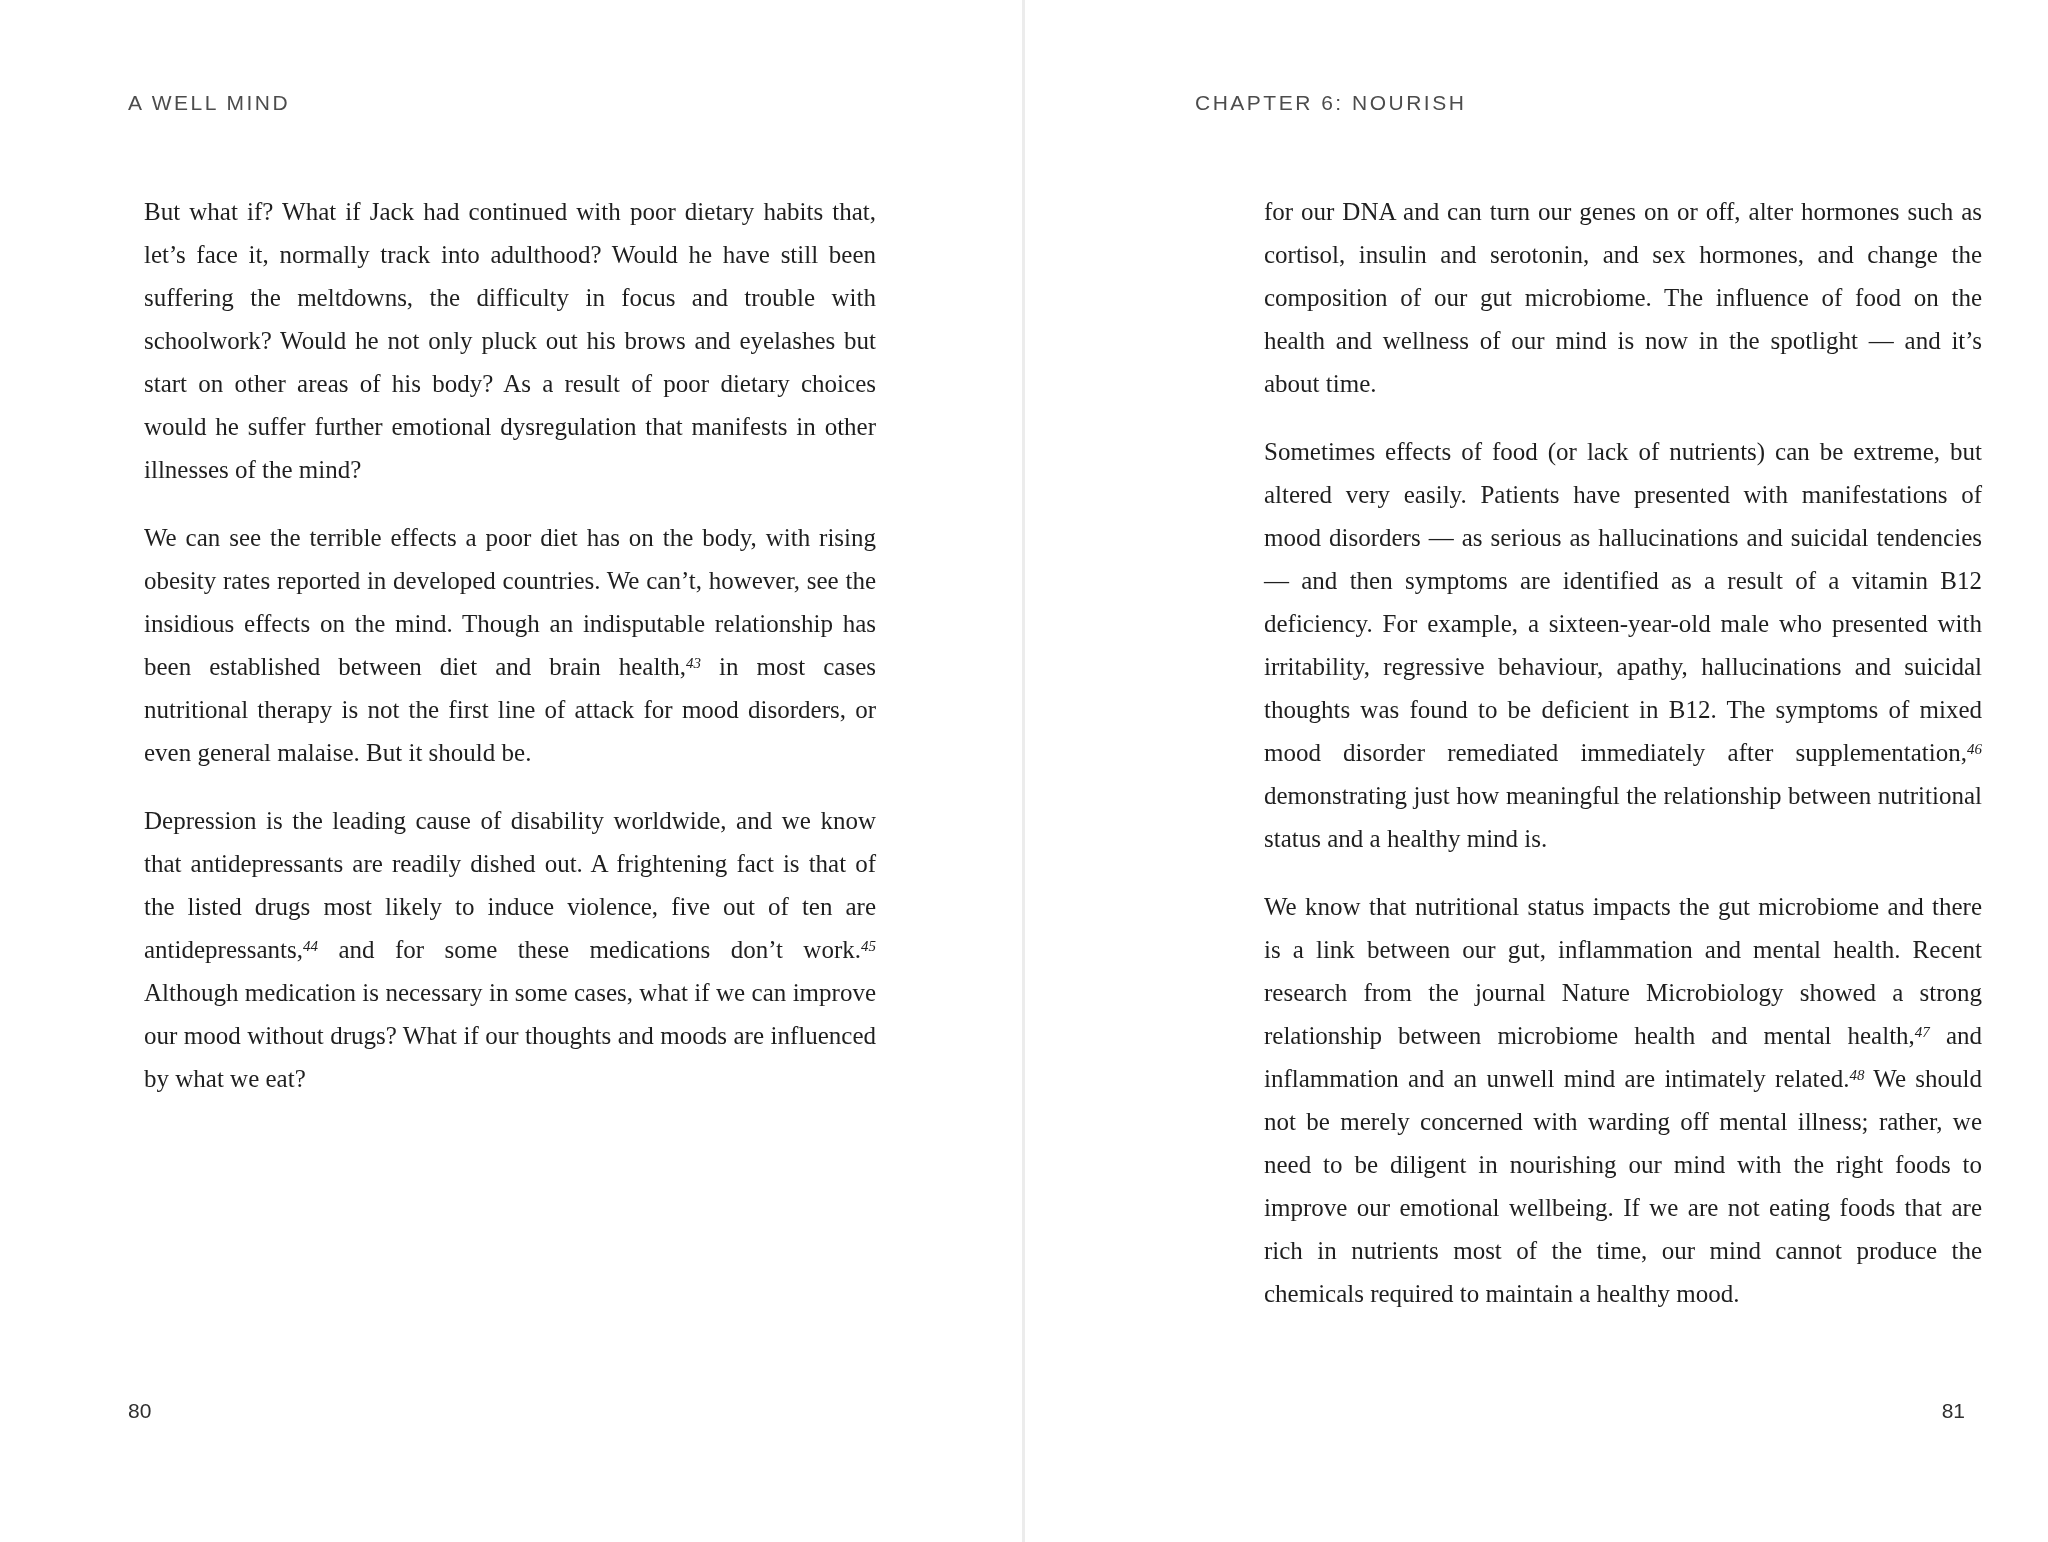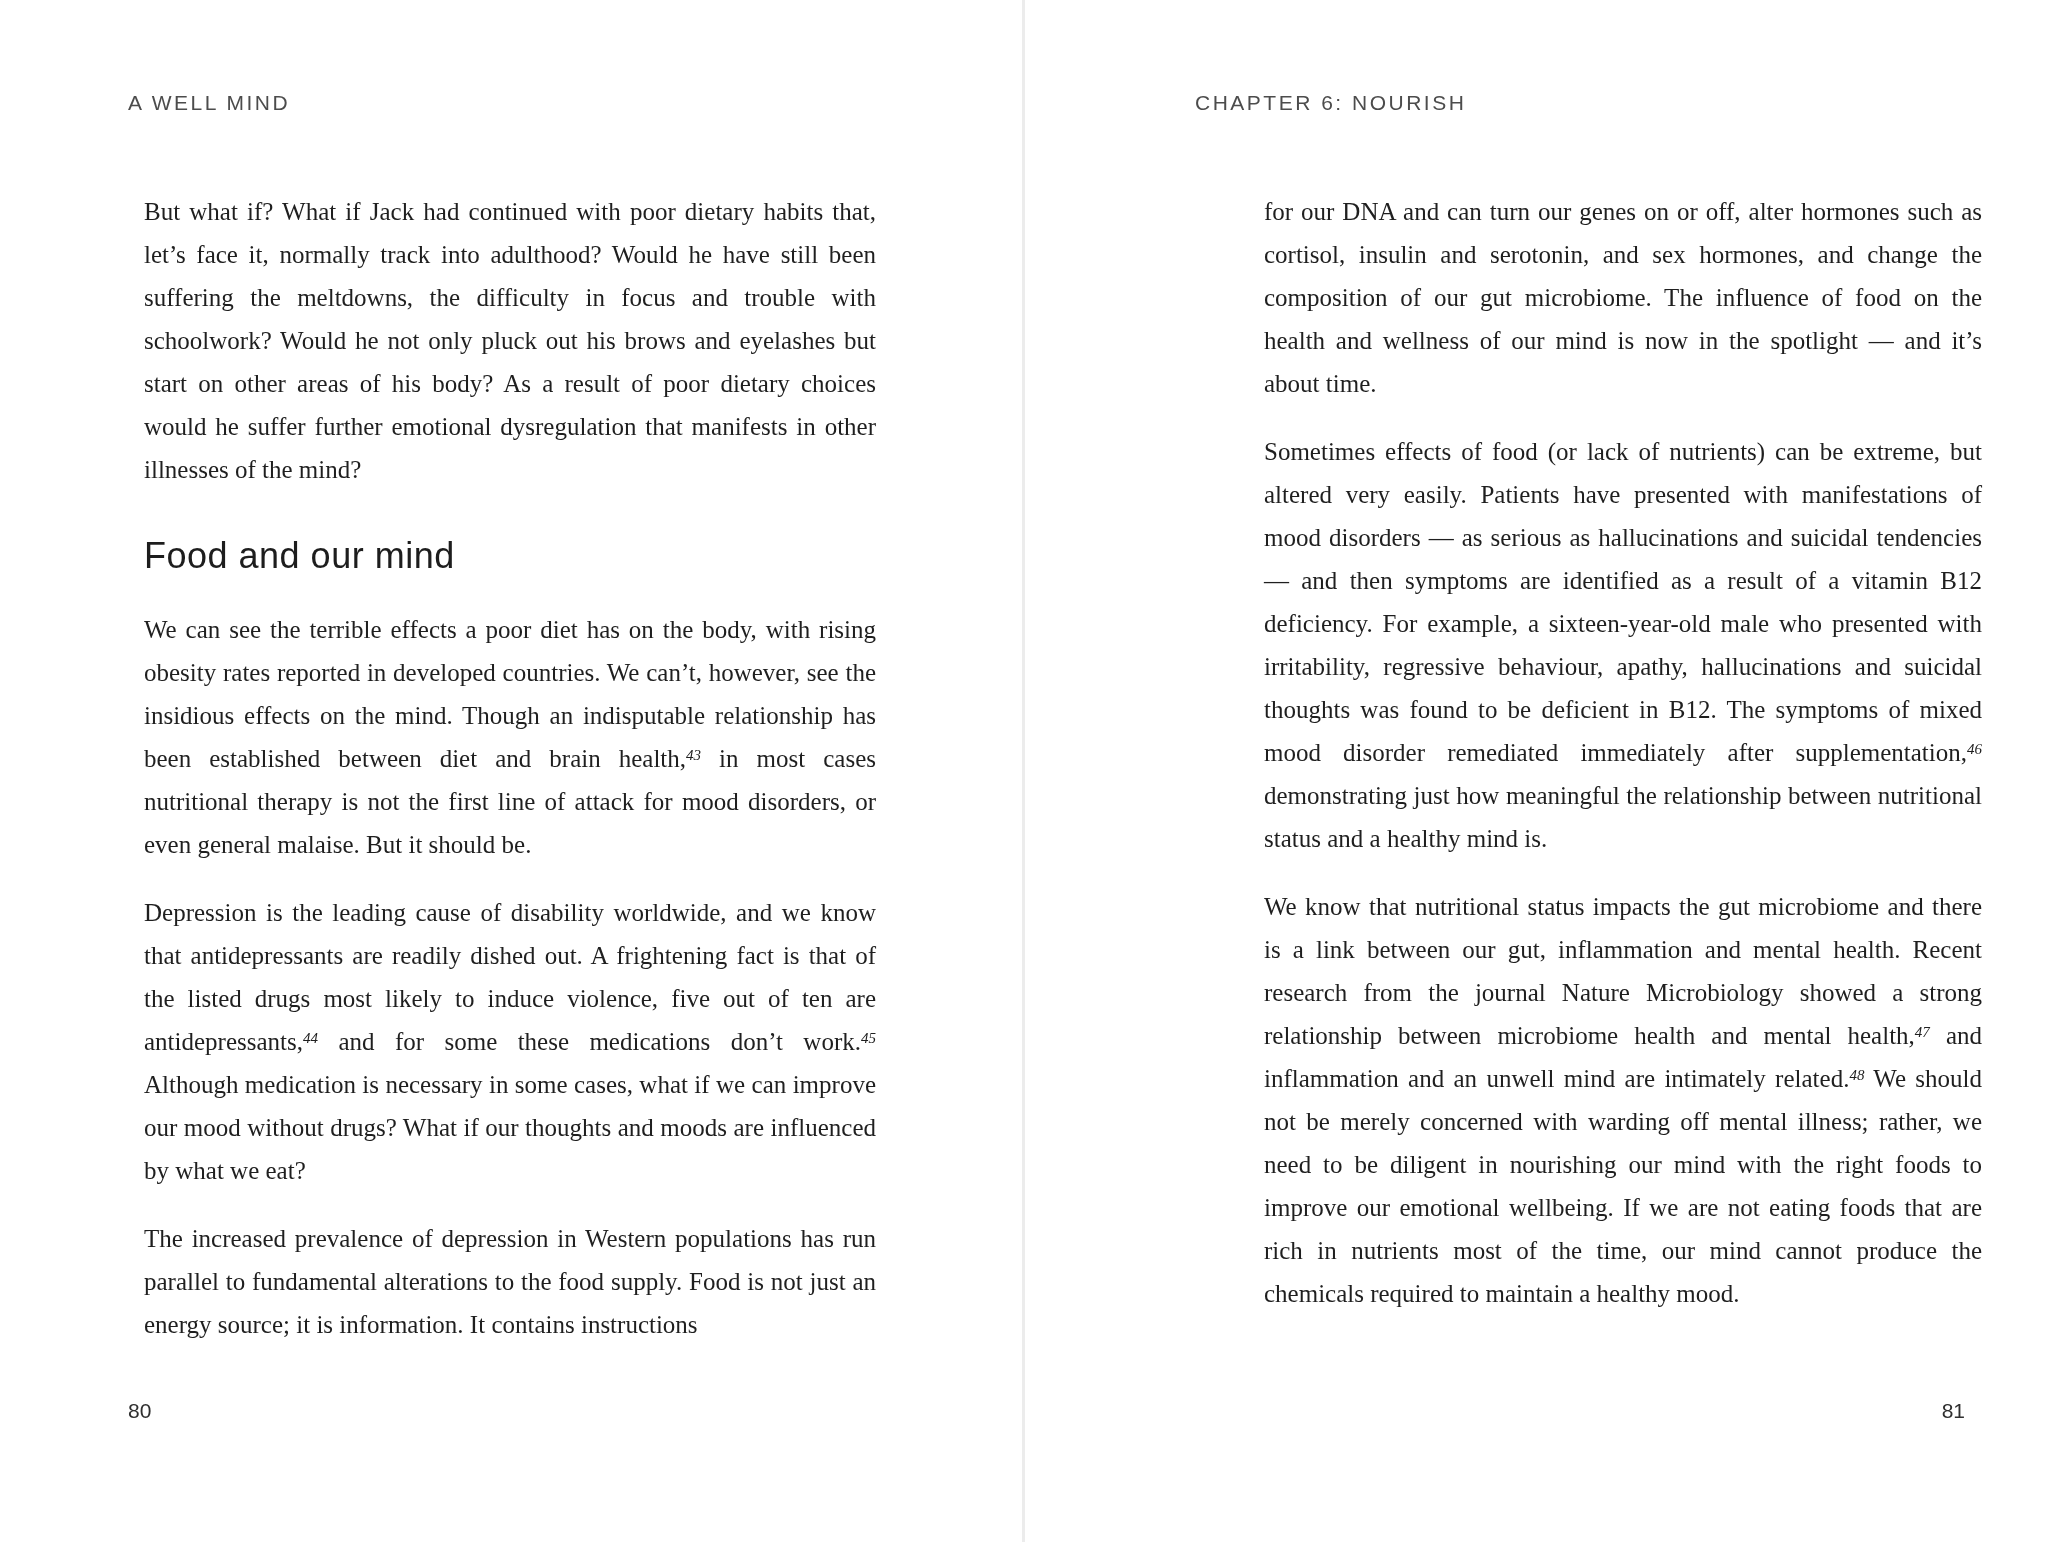--- a/index.html
+++ b/index.html
@@ -79,24 +79,22 @@
 <body>
 
 <div class="gutter-line"></div>
 
 <div class="running-head left">A WELL MIND</div>
 
 <div class="running-head right">CHAPTER 6: NOURISH</div>
 
 <div class="page-body left">
     <p class="body-paragraph"><span>But what if? What if Jack had continued with poor dietary habits that, let’s face it, normally track into adulthood? Would he have still been suffering the meltdowns, the difficulty in focus and trouble with schoolwork? Would he not only pluck out his brows and eyelashes but start on other areas of his body? As a result of poor dietary choices would he suffer further emotional dysregulation that manifests in other illnesses of the mind?</span></p>
-    <h2 class="section-heading">Food and our mind</h2>
     <p class="body-paragraph"><span>We can see the terrible effects a poor diet has on the body, with rising obesity rates reported in developed countries. We can’t, however, see the insidious effects on the mind. Though an indisputable relationship has been established between diet and brain health,</span><span class="sup">43</span><span> in most cases nutritional therapy is not the first line of attack for mood disorders, or even general malaise. But it should be.</span></p>
     <p class="body-paragraph"><span>Depression is the leading cause of disability worldwide, and we know that antidepressants are readily dished out. A frightening fact is that of the listed drugs most likely to induce violence, five out of ten are antidepressants,</span><span class="sup">44</span><span> and for some these medications don’t work.</span><span class="sup">45</span><span> Although medication is necessary in some cases, what if we can improve our mood without drugs? What if our thoughts and moods are influenced by what we eat?</span></p>
-    <p class="body-paragraph"><span>The increased prevalence of depression in Western populations has run parallel to fundamental alterations to the food supply. Food is not just an energy source; it is information. It contains instructions</span></p>
   </div>
 
 <div class="page-body right">
     <p class="body-paragraph"><span>for our DNA and can turn our genes on or off, alter hormones such as cortisol, insulin and serotonin, and sex hormones, and change the composition of our gut microbiome. The influence of food on the health and wellness of our mind is now in the spotlight — and it’s about time.</span></p>
     <p class="body-paragraph"><span>Sometimes effects of food (or lack of nutrients) can be extreme, but altered very easily. Patients have presented with manifestations of mood disorders — as serious as hallucinations and suicidal tendencies — and then symptoms are identified as a result of a vitamin B12 deficiency. For example, a sixteen-year-old male who presented with irritability, regressive behaviour, apathy, hallucinations and suicidal thoughts was found to be deficient in B12. The symptoms of mixed mood disorder remediated immediately after supplementation,</span><span class="sup">46</span><span> demonstrating just how meaningful the relationship between nutritional status and a healthy mind is.</span></p>
     <p class="body-paragraph"><span>We know that nutritional status impacts the gut microbiome and there is a link between our gut, inflammation and mental health. Recent research from the journal </span><span class="it">Nature Microbiology</span><span> showed a strong relationship between microbiome health and mental health,</span><span class="sup">47</span><span> and inflammation and an unwell mind are intimately related.</span><span class="sup">48</span><span> We should not be merely concerned with warding off mental illness; rather, we need to be diligent in nourishing our mind with the right foods to improve our emotional wellbeing. If we are not eating foods that are rich in nutrients most of the time, our mind cannot produce the chemicals required to maintain a healthy mood.</span></p>
   </div>
 
 <div class="page-number left">80</div>
 

